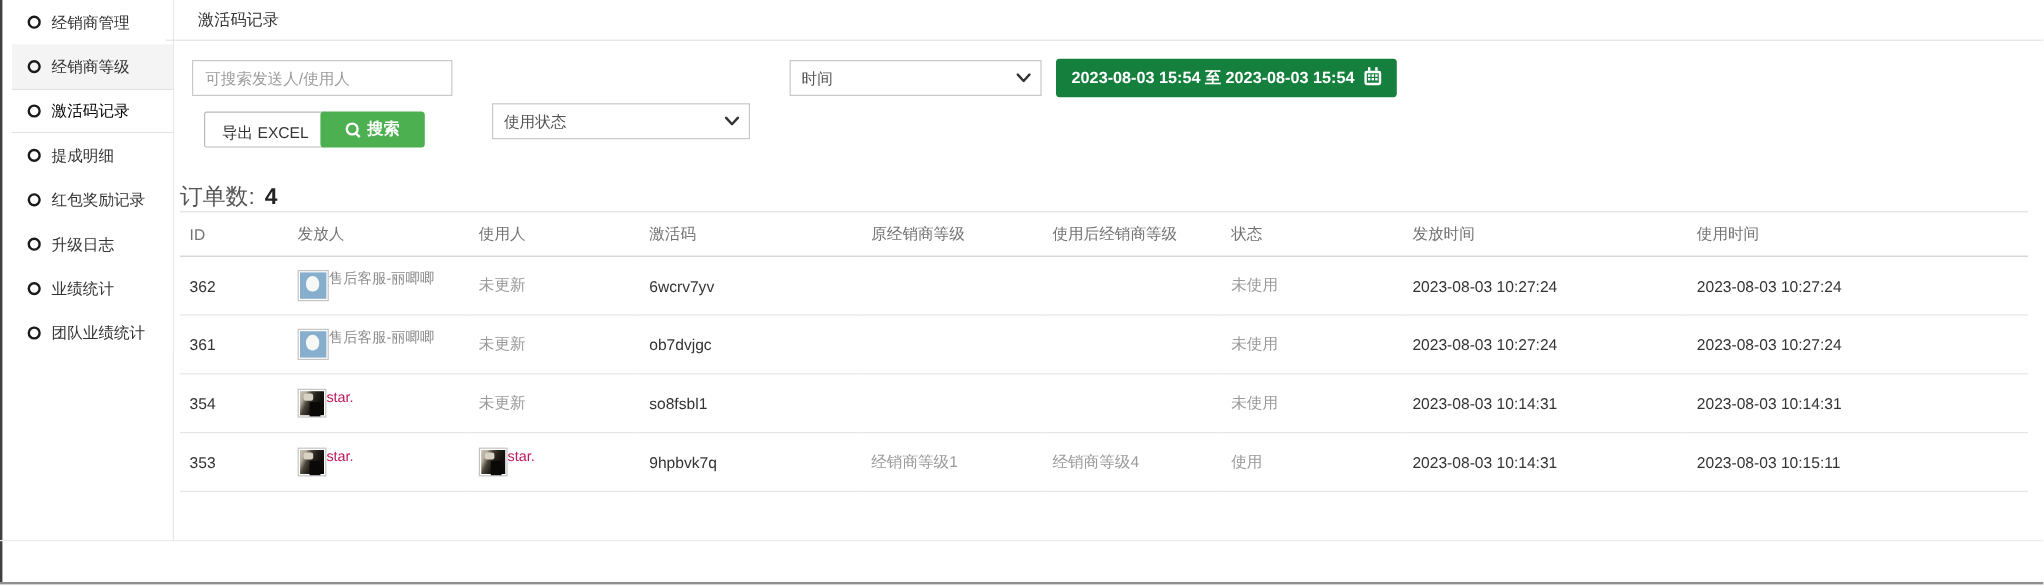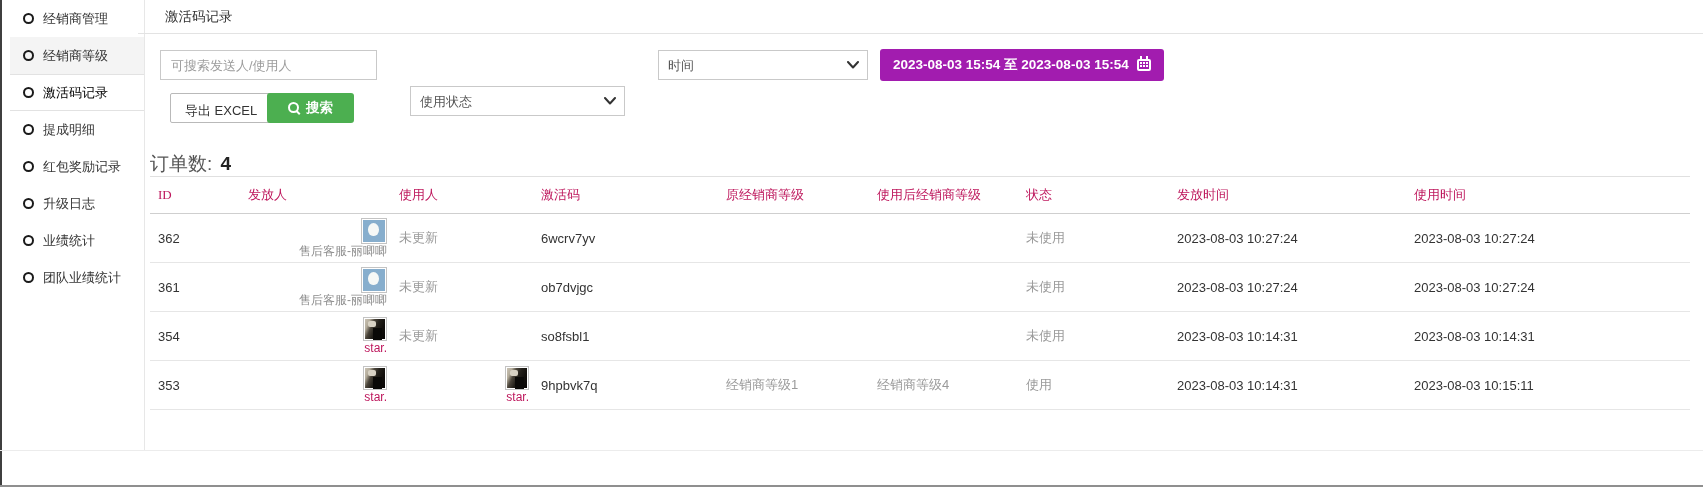--- a/index.html
+++ b/index.html
@@ -32,21 +32,21 @@
   .search-input::placeholder { color:#9c9c9c; }
   .sel-wrap { position:absolute; top:50px; height:30px; }
   .sel-wrap.sel-status { left:410px; width:215px;margin-top:36px; }
   .sel-wrap.sel-time { left:658px; width:210px; }
   .flt-select { width:100%; height:30px; border:1px solid #c9c9c9; background:#fff; color:#555;
     font-size:13px; padding:0 26px 0 9px; appearance:none; -webkit-appearance:none; outline:none;
     font-family:"Liberation Sans","DejaVu Sans",sans-serif; }
   .sel-wrap svg { position:absolute; right:9px; top:11px; pointer-events:none; }
 
   .date-btn { position:absolute; left:880px; top:49px; height:32px; padding:0 13px;
-    background:#a21caf; border:none; border-radius:3px; color:#fff; font-weight:bold;
+    background:#15803d; border:none; border-radius:3px; color:#fff; font-weight:bold;
     font-size:13.5px; display:flex; align-items:center; gap:8px; cursor:pointer;
     font-family:"Liberation Sans","DejaVu Sans",sans-serif; }
   .cal-icon { position:relative; width:14px; height:12px; border:2px solid #fff; border-radius:2px; }
   .cal-icon::before { content:""; position:absolute; top:-5px; left:1px; width:2px; height:3px;
     background:#fff; box-shadow:6px 0 #fff; }
   .cal-icon::after { content:""; position:absolute; top:1px; left:1px; width:2px; height:2px;
     background:#fff; box-shadow:3px 0 #fff, 6px 0 #fff, 0 3px #fff, 3px 3px #fff, 6px 3px #fff; }
 
   .export-btn { position:absolute; left:170px; top:93px; height:30px; padding:8px 14px;
     background:#fff; border:1px solid #b9b9b9; border-radius:2px; font-size:13px; color:#333;
@@ -61,27 +61,27 @@
   .mag-icon::after { content:""; position:absolute; left:9px; top:8px; width:2px; height:5px;
     background:#fff; transform:rotate(-45deg); }
 
   .order-count { position:absolute; left:150px; top:151px; font-size:19px; color:#555;text-align:center; }
   .order-count b { color:#222; font-weight:bold; margin-left:3px; }
 
   
   .tbl { position:absolute; left:150px; top:176px; width:1540px; border-collapse:collapse;
     table-layout:fixed; font-size:13px; }
   .tbl thead tr { border-top:1px solid #e0e0e0; border-bottom:1px solid #cfcfcf; }
-  .tbl th { height:37px; text-align:left; font-weight:normal; color:#be185d; padding:0 4px 0 8px;font-family:Liberation Serif, serif; }
+  .tbl th { height:37px; text-align:left; font-weight:normal; color:#737373; padding:0 4px 0 8px; }
   .tbl td { height:49px; padding:2px 4px 2px 8px; vertical-align:middle; }
   .tbl tbody tr { border-bottom:1px solid #e6e6e6; }
   .cell-dark { color:#333; }
   .cell-gray { color:#9a9a9a; }
 
-  .person { display:flex; flex-direction:column; align-items:flex-end; line-height:13px; }
+  .person { display:flex; flex-direction:row; align-items:flex-start; line-height:13px; }
   .avatar { width:26px; height:26px; border:1px solid #c3c3c3; background:#fff; padding:1px; }
   .avatar .inner { width:100%; height:100%; position:relative; }
   .avatar.blue-person .inner { background:#87aecd; }
   .avatar.blue-person .inner::before { content:""; position:absolute; left:5px; top:3px;
     width:11px; height:13px; background:#f6f8f6; border-radius:50% 50% 46% 46%; }
   .avatar.photo { width:24px; height:24px; padding:1px; }
   .avatar.photo .inner {
     background:
       linear-gradient(115deg, #c9c2b4 0%, #b5ad9c 18%, #4a443a 34%, #23201a 52%, #120f0c 75%, #060504 100%);
   }

